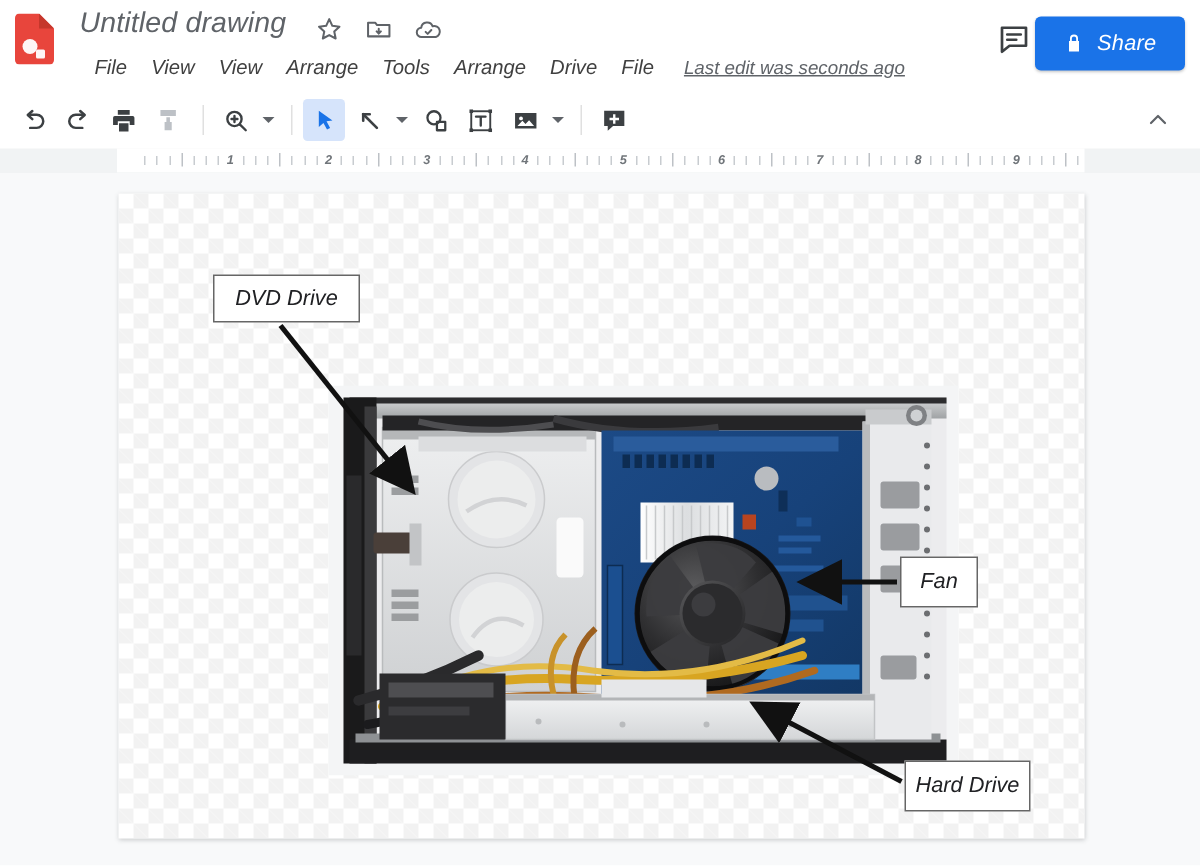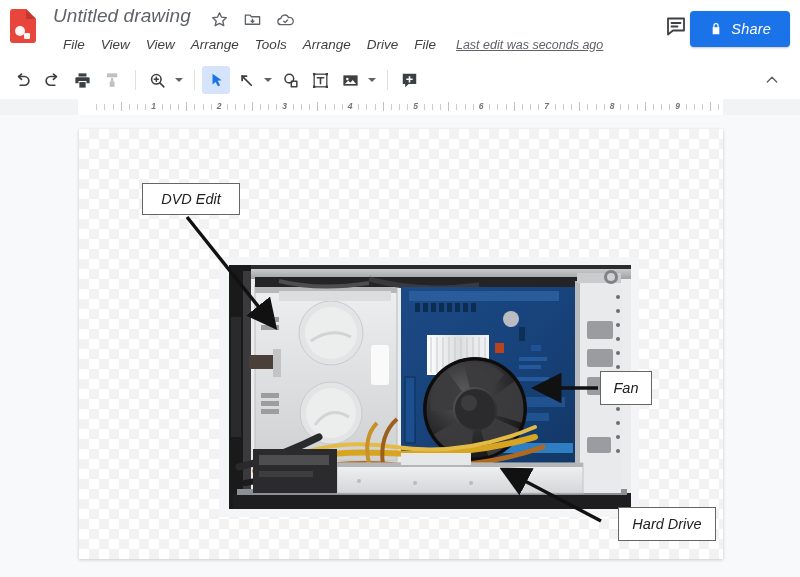--- a/index.html
+++ b/index.html
@@ -64,21 +64,21 @@
   
   .photo{position:absolute;left:140px;top:128px;width:420px;height:260px;}
   .photo svg{display:block;}
 
   
   .lbl{position:absolute;background:#ffffff;border:1.4px solid #666;
     display:flex;align-items:center;justify-content:center;
     font-size:14.5px;color:#202124;box-sizing:border-box;cursor:pointer;}
   .lbl-dvd{left:63px;top:54px;width:98px;height:32px;}
   .lbl-fan{left:521px;top:242px;width:52px;height:34px;}
-  .lbl-hdd{left:539px;top:378px;width:98px;height:34px;}
+  .lbl-hdd{left:524px;top:378px;width:84px;height:34px;}
 
   .arrowlayer{position:absolute;left:0;top:0;width:644px;height:430px;pointer-events:none;}
 </style>
 </head>
 <body>
 
 <div class="app">
 
   <div class="titlebar">
 
@@ -514,21 +514,21 @@
           <marker id="ah" markerWidth="9" markerHeight="9" refX="7.5" refY="4.5" orient="auto">
             <path d="M0 0 L9 4.5 L0 9 Z" fill="#111"></path>
           </marker>
         </defs>
         <line x1="108" y1="88" x2="195" y2="197" stroke="#111" stroke-width="3.4" marker-end="url(#ah)"></line>
         <line x1="519" y1="259" x2="457" y2="259" stroke="#111" stroke-width="3.4" marker-end="url(#ah)"></line>
         <line x1="522" y1="392" x2="425" y2="341" stroke="#111" stroke-width="3.4" marker-end="url(#ah)"></line>
       </svg>
 
       <div class="lbl lbl-dvd">
-        <span>DVD Edit</span>
+        <span>DVD Drive</span>
       </div>
       <div class="lbl lbl-fan">
         <span>Fan</span>
       </div>
       <div class="lbl lbl-hdd">
         <span>Hard Drive</span>
       </div>
     </div>
 
   </div>

